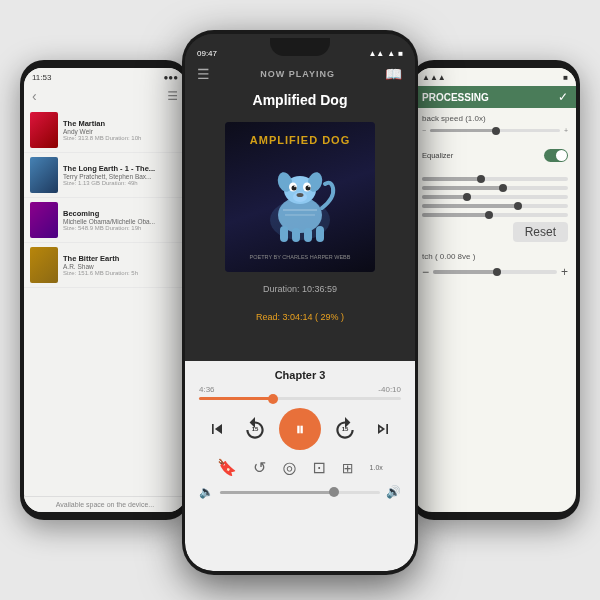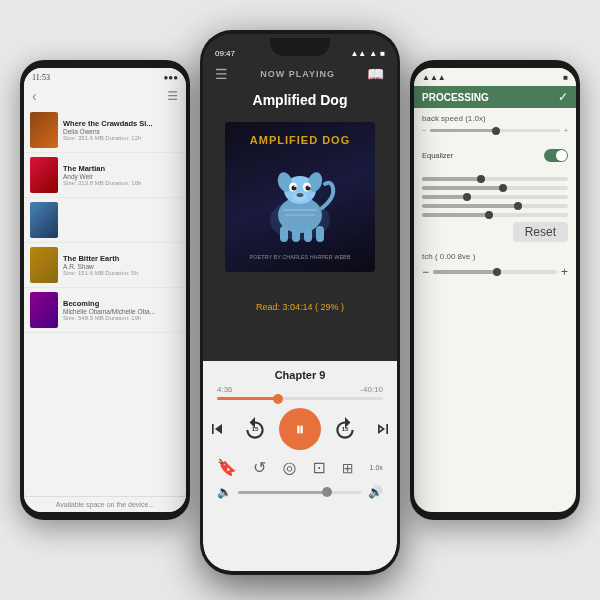--- a/index.html
+++ b/index.html
@@ -45,21 +45,20 @@
     }
     .left-status-bar {
       background: #f2f2f0;
       height: 18px;
       display: flex;
       align-items: center;
       justify-content: space-between;
       padding: 0 8px;
       font-size: 8px;
       color: #333;
-      font-family: Liberation Serif, serif;
     }
     .left-header {
       background: #f2f2f0;
       padding: 2px 8px 4px;
       display: flex;
       align-items: center;
       justify-content: space-between;
     }
     .left-header-title {
       font-size: 11px;
@@ -248,21 +247,21 @@
     .bs-fill { height: 100%; background: #aaa; border-radius: 2px; }
     .bs-thumb { width: 8px; height: 8px; background: #444; border-radius: 50%; position: absolute; top: -2px; }
     .plus-minus { font-size: 12px; color: #555; }
 
     
     .phone-center {
       position: absolute;
       left: 50%;
       transform: translateX(-50%);
       top: 10px;
-      width: 200px;
+      width: 236px;
       height: 545px;
       background: #1a1a1a;
       border-radius: 32px;
       box-shadow: 0 12px 40px rgba(0,0,0,0.6);
       z-index: 10;
       overflow: hidden;
     }
     .phone-center-notch {
       position: absolute;
       top: 8px;
@@ -524,52 +523,49 @@
         <span>11:53</span>
         <span>●●●</span>
       </div>
       <div class="left-header">
         <span class="left-back">‹</span>
         <span class="left-menu-icon">☰</span>
       </div>
 
       <div>
         <div class="book-item">
-          <div class="book-cover book-cover-1"></div>
-          <div class="book-info">
-            <div class="book-title">Where the Crawdads Si...</div>
-            <div class="book-author">Delia Owens</div>
-            <div class="book-meta">Size: 351.6 MB  Duration: 12h</div>
-          </div>
-        </div>
-        <div class="book-item">
           <div class="book-cover book-cover-2"></div>
           <div class="book-info">
             <div class="book-title">The Martian</div>
             <div class="book-author">Andy Weir</div>
             <div class="book-meta">Size: 313.8 MB  Duration: 10h</div>
           </div>
         </div>
         <div class="book-item">
           <div class="book-cover book-cover-4"></div>
+          <div class="book-info">
+            <div class="book-title">The Long Earth - 1 - The...</div>
+            <div class="book-author">Terry Pratchett, Stephen Bax...</div>
+            <div class="book-meta">Size: 1.13 GB  Duration: 49h</div>
+          </div>
+        </div>
+        <div class="book-item">
+          <div class="book-cover book-cover-5"></div>
+          <div class="book-info">
+            <div class="book-title">Becoming</div>
+            <div class="book-author">Michelle Obama/Michelle Oba...</div>
+            <div class="book-meta">Size: 548.9 MB  Duration: 19h</div>
+          </div>
         </div>
         <div class="book-item">
           <div class="book-cover book-cover-6"></div>
           <div class="book-info">
             <div class="book-title">The Bitter Earth</div>
             <div class="book-author">A.R. Shaw</div>
             <div class="book-meta">Size: 151.6 MB  Duration: 5h</div>
-          </div>
-        </div>
-        <div class="book-item">
-          <div class="book-cover book-cover-5"></div>
-          <div class="book-info">
-            <div class="book-title">Becoming</div>
-            <div class="book-author">Michelle Obama/Michelle Oba...</div>
-            <div class="book-meta">Size: 548.9 MB  Duration: 19h</div>
           </div>
         </div>
       </div>
       <div class="left-footer">Available space on the device...</div>
     </div>
   </div>
 
   <div class="phone-right">
     <div class="phone-right-screen">
       <div class="right-status-bar">
@@ -693,25 +689,26 @@
             <path d="M67,58 Q80,48 78,38 Q76,30 70,34" stroke="#6aa8d0" stroke-width="4" fill="none" stroke-linecap="round"></path>
 
             <line x1="28" y1="60" x2="62" y2="60" stroke="rgba(255,255,255,0.4)" stroke-width="1"></line>
             <line x1="30" y1="65" x2="60" y2="65" stroke="rgba(255,255,255,0.3)" stroke-width="1"></line>
           </svg>
           <div class="album-art-subtitle">POETRY BY CHARLES HARPER WEBB</div>
         </div>
       </div>
 
       <div class="center-duration">
+        <div class="duration-text">Duration: 10:36:59</div>
         <div class="read-text">Read: 3:04:14 ( 29% )</div>
       </div>
 
       <div class="center-player">
-        <div class="player-chapter">Chapter 9</div>
+        <div class="player-chapter">Chapter 3</div>
         <div class="player-progress-row">
           <span>4:36</span>
           <span>-40:10</span>
         </div>
         <div class="player-progress-bar">
           <div class="progress-fill"></div>
           <div class="progress-thumb"></div>
         </div>
 
         <div class="player-controls">

